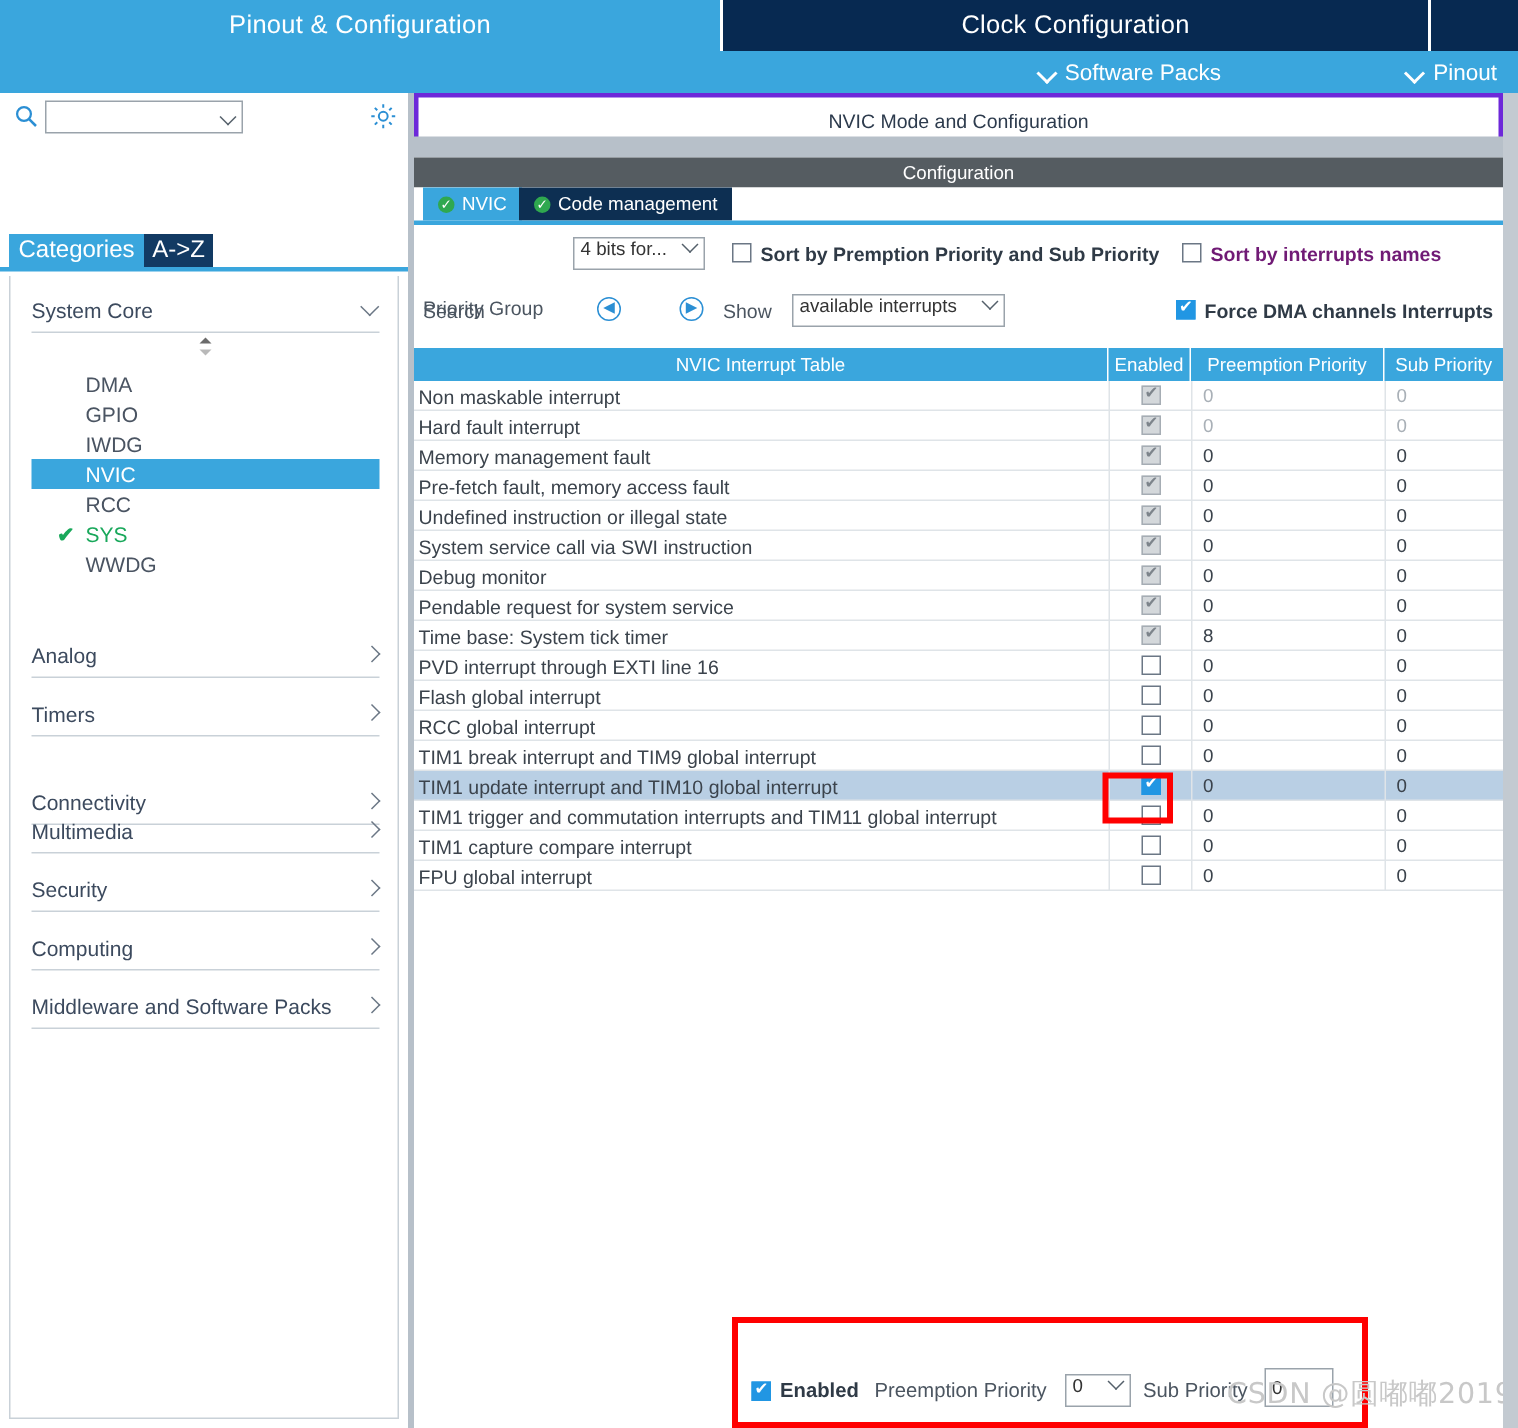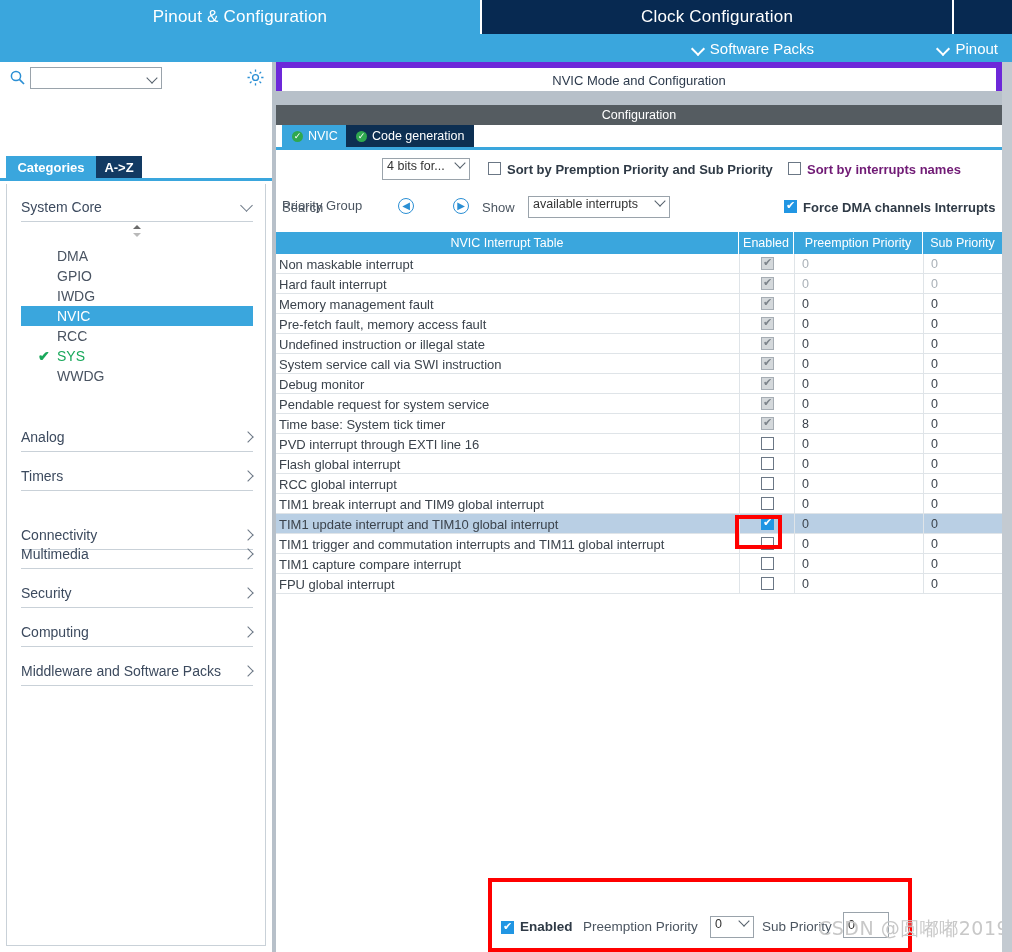--- a/index.html
+++ b/index.html
@@ -60,21 +60,21 @@
   .caret::before{
     content:""; position:absolute; left:0; top:0; width:7px; height:7px;
     border-right:1.6px solid #55606b; border-bottom:1.6px solid #55606b;
     transform:rotate(45deg);
   }
   #gear-icon { position:absolute; left:246px; top:6px; width:19px; height:19px; }
 
   .cat-tabs { position:absolute; left:0; top:94px; width:272px; height:22px; }
   .cat-tab {
     position:absolute; top:0; height:22px; display:flex; align-items:center; justify-content:center;
-    font-size:13px; color:#ffffff;font-weight:bold;
+    font-size:16px; color:#ffffff;
   }
   #tab-categories { left:6px; width:90px; background:#3aa6dd; }
   #tab-az        { left:96px; width:46px; background:#123a63; }
   .cat-underline { position:absolute; left:0; top:116px; width:272px; height:3px; background:#3aa6dd; }
 
   .tree-box {
     position:absolute; left:6px; top:122px; width:260px; height:762px;
     border:1px solid #c9d1d8; border-top:none; background:#ffffff;
   }
   .group-row {
@@ -103,21 +103,21 @@
   .peri-check {
     position:absolute; left:17px; top:3px; width:14px; height:14px; color:#19a85b;
     font-size:14px; line-height:14px; font-weight:bold;
   }
 
   
   .main-panel { position:absolute; left:276px; top:62px; width:736px; height:890px; }
 
   .mode-header {
     position:absolute; left:0; top:0; width:726px; height:36px;
-    background:#ffffff; border:6px solid #6d28d9;
+    background:#ffffff; border:3px solid #6d28d9;
     display:flex; align-items:center; justify-content:center;
     font-size:13px; color:#2d3b4d;
   }
   .right-scroll-arrows { position:absolute; left:726px; top:0; width:10px; height:44px; }
   .rsa { position:absolute; left:0; width:0; height:0; }
   .rsa.up   { top:2px;  border-top:10px solid transparent; border-bottom:10px solid transparent; border-right:10px solid #4a4a4a; }
   .rsa.down { top:22px; border-top:10px solid transparent; border-bottom:10px solid transparent; border-right:10px solid #4a4a4a; }
 
   .gap-strip { position:absolute; left:0; top:29px; width:726px; height:14px; background:#b7c0c9; }
 
@@ -367,21 +367,21 @@
       <span>Configuration</span>
     </div>
 
     <div class="inner-tabs">
       <div class="inner-tab" id="inner-tab-nvic">
         <span class="dot-ok">✓</span>
         <span>NVIC</span>
       </div>
       <div class="inner-tab" id="inner-tab-codegen">
         <span class="dot-ok">✓</span>
-        <span>Code generation</span>
+        <span>Code management</span>
       </div>
     </div>
     <div class="inner-tabs-underline"></div>
 
     <div class="opt-row" style="top:94px;">
       <span class="lbl" style="left:6px; top:6px;margin-top:36px;">Priority Group</span>
       <div class="combo" style="left:106px; top:2px; width:88px;">
         <span>4 bits for...</span>
         <span class="caret"></span>
       </div>

